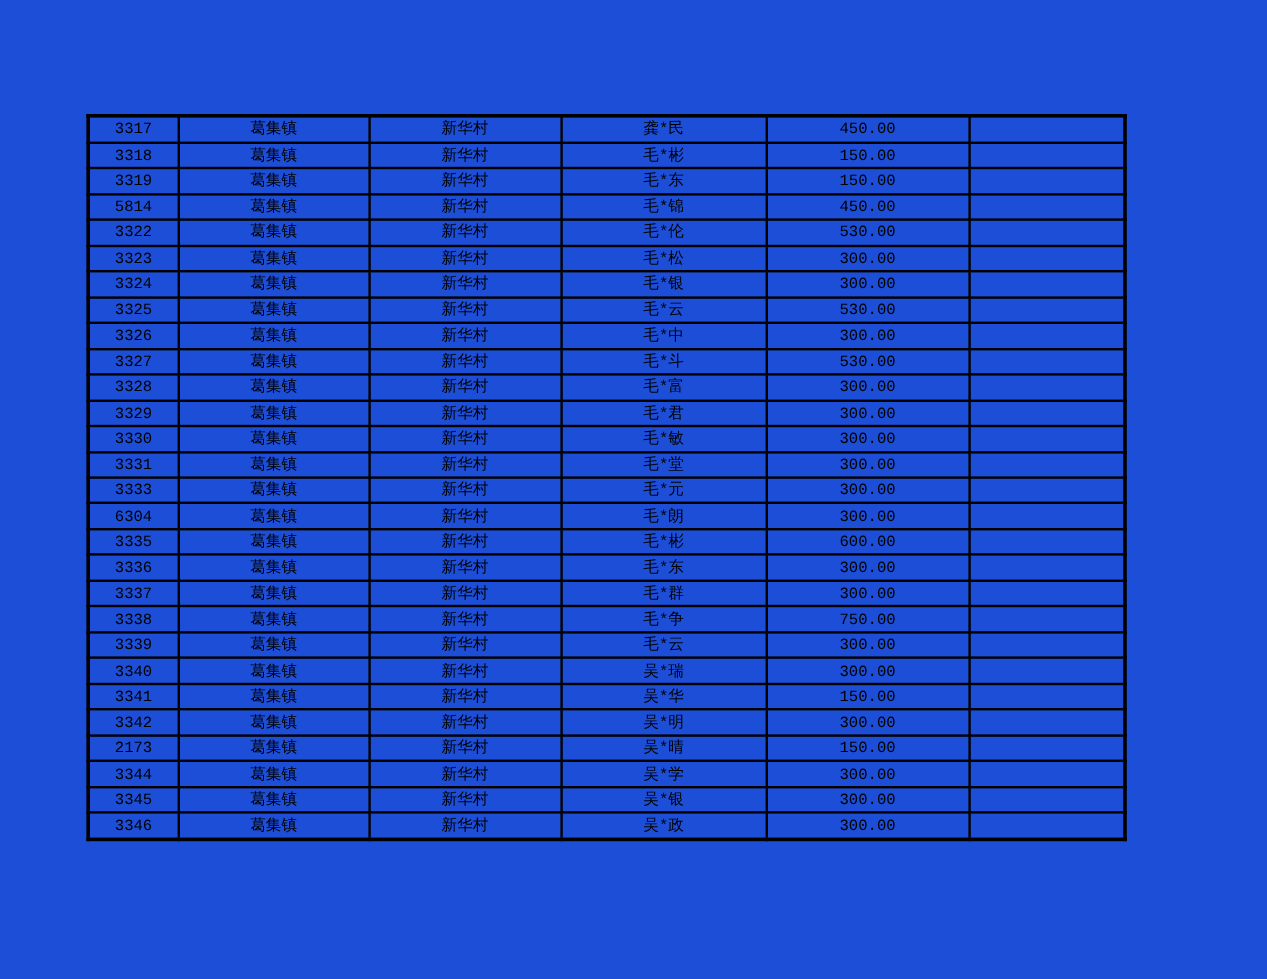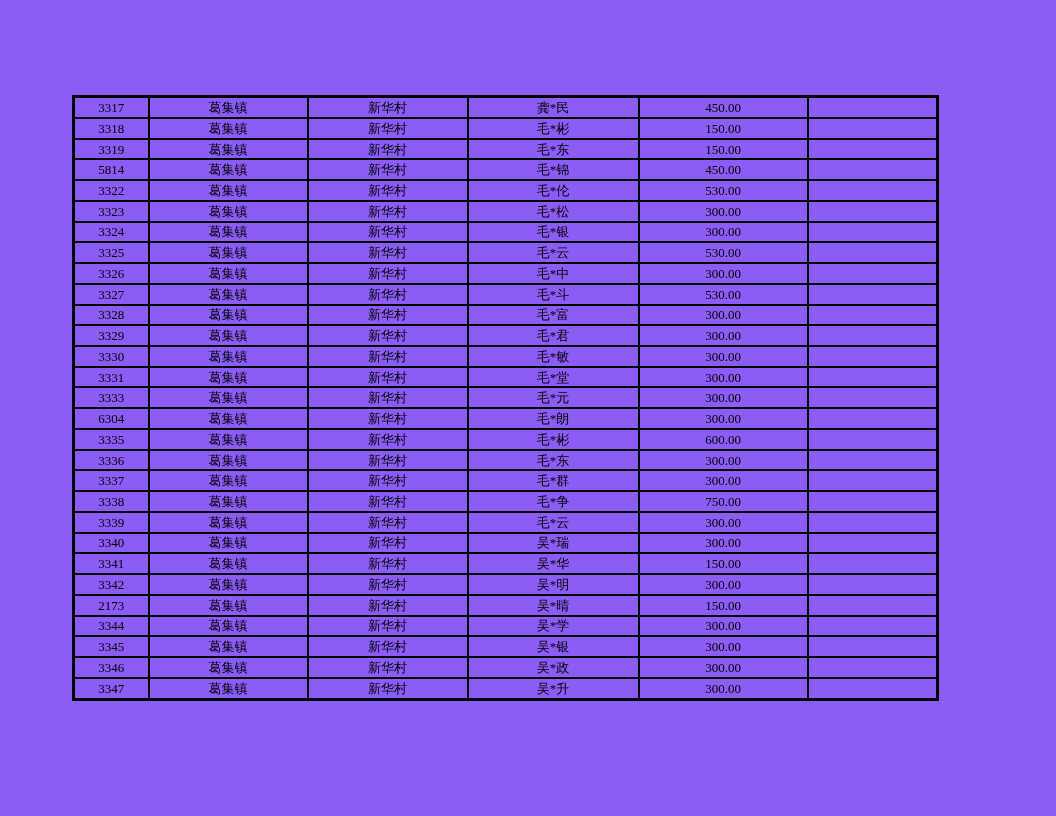--- a/index.html
+++ b/index.html
@@ -4,23 +4,23 @@
 <style>
   html, body {
     margin: 0;
     padding: 0;
     background: #ffffff;
   }
   .page {
     position: relative;
     width: 1056px;
     height: 816px;
-    background: #8b5cf6;
+    background: #1d4ed8;
     overflow: hidden;
-    font-family: Liberation Serif, serif;
+    font-family: Liberation Mono, monospace;
     color: #000000;
   }
   .table-wrap {
     position: absolute;
     left: 72px;
     top: 95px;
   }
   table.grid {
     border-collapse: collapse;
     table-layout: fixed;
@@ -277,24 +277,16 @@
     <td></td>
   </tr>
           <tr>
     <td>3346</td>
     <td>葛集镇</td>
     <td>新华村</td>
     <td>吴*政</td>
     <td>300.00</td>
     <td></td>
   </tr>
-          <tr>
-    <td>3347</td>
-    <td>葛集镇</td>
-    <td>新华村</td>
-    <td>吴*升</td>
-    <td>300.00</td>
-    <td></td>
-  </tr>
         </tbody>
     </table>
   </div>
 </div>
 
 </body></html>

